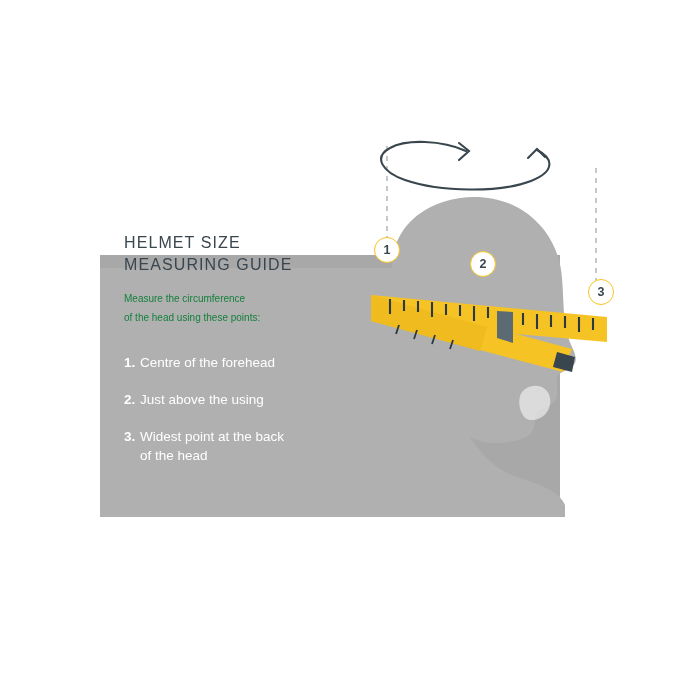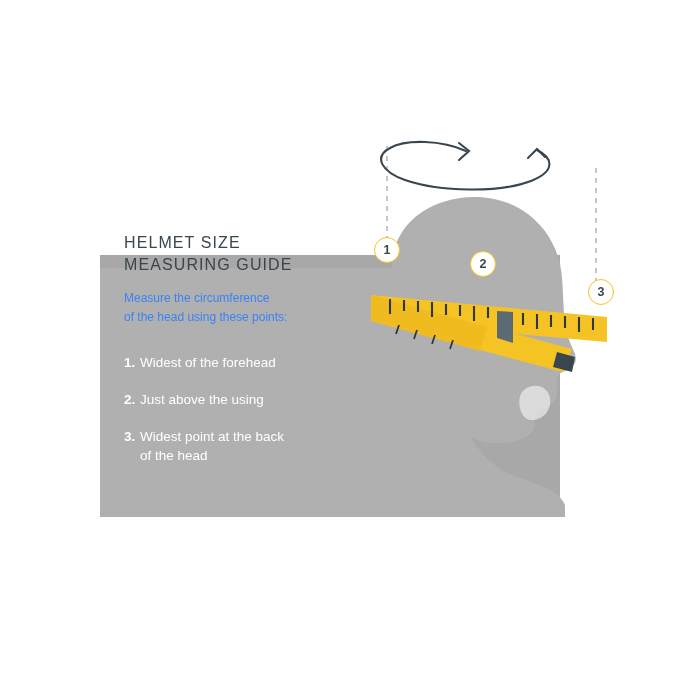--- a/index.html
+++ b/index.html
@@ -40,23 +40,23 @@
     color: #39464e;
     text-transform: uppercase;
     white-space: pre-line;
     margin-top: 32px;
   }
   .intro {
     position: absolute;
     left: 124px;
     top: 289px;
     width: 250px;
-    font-size: 12px;
+    font-size: 10px;
     line-height: 19px;
-    color: #3b82f6;
+    color: #15803d;
     white-space: pre-line;
   }
   .steps {
     position: absolute;
     left: 124px;
     top: 353px;
     width: 260px;
   }
   .step {
     position: relative;
@@ -191,21 +191,21 @@
 
   <div class="title">HELMET SIZE
 MEASURING GUIDE</div>
 
   <div class="intro">Measure the circumference
 of the head using these points:</div>
 
   <div class="steps">
     <div class="step">
       <span class="num">1.</span>
-      <span class="txt">Widest of the forehead</span>
+      <span class="txt">Centre of the forehead</span>
     </div>
     <div class="step">
       <span class="num">2.</span>
       <span class="txt">Just above the using</span>
     </div>
     <div class="step">
       <span class="num">3.</span>
       <span class="txt">Widest point at the back
     of the head</span>
     </div>

